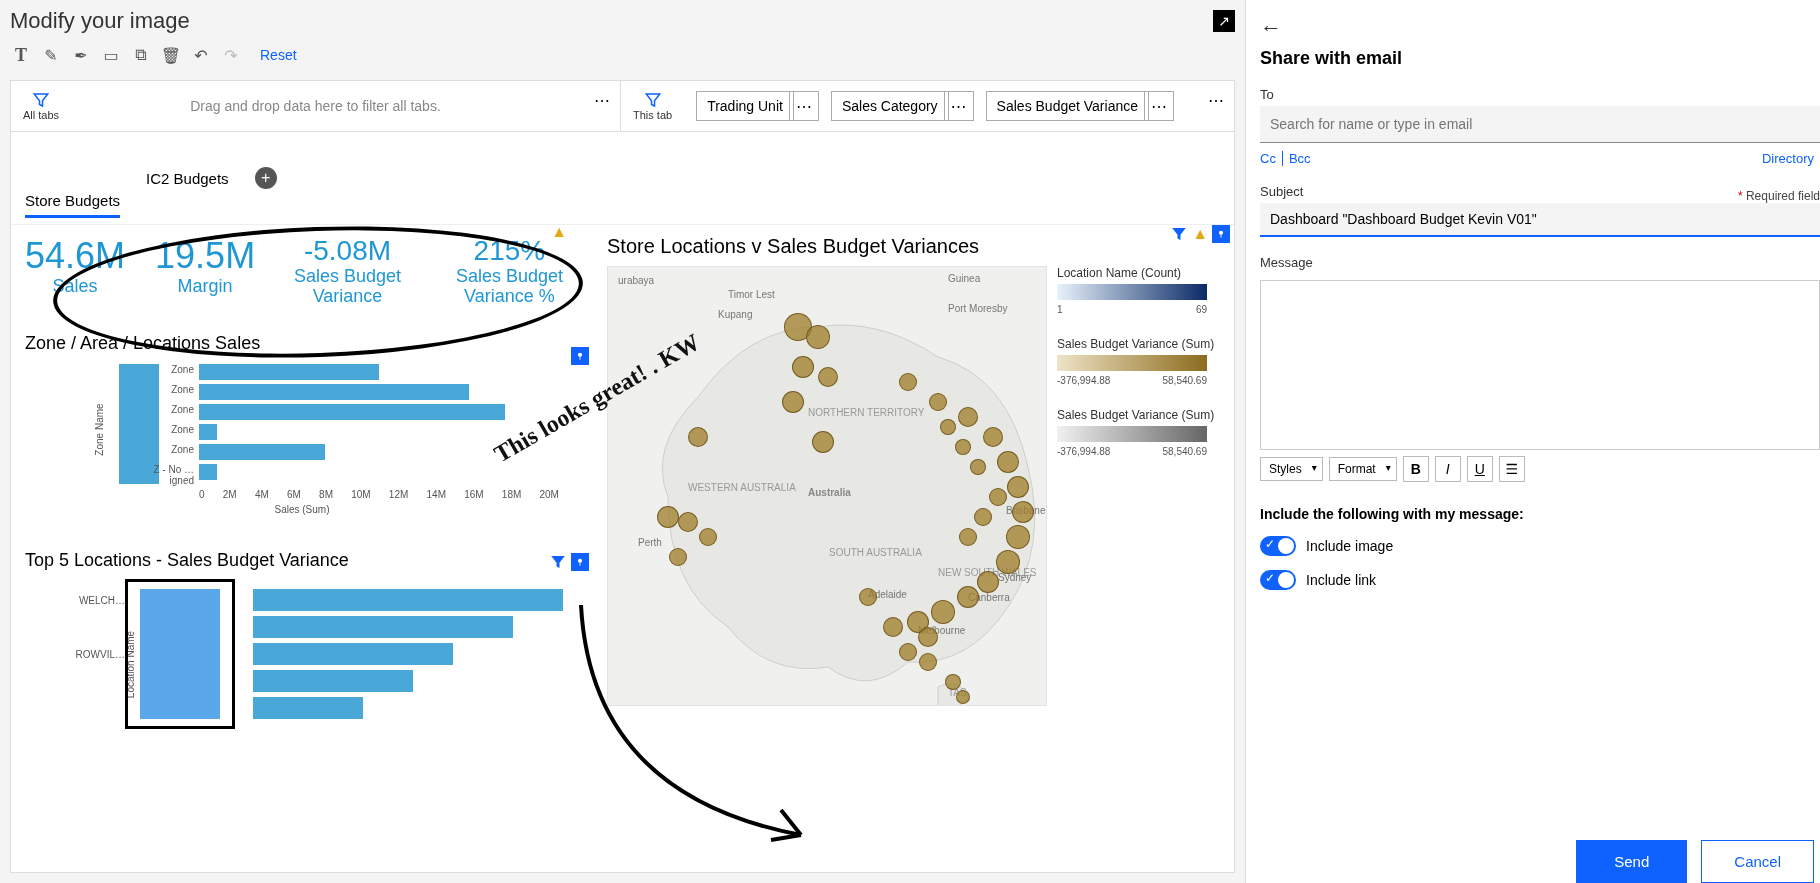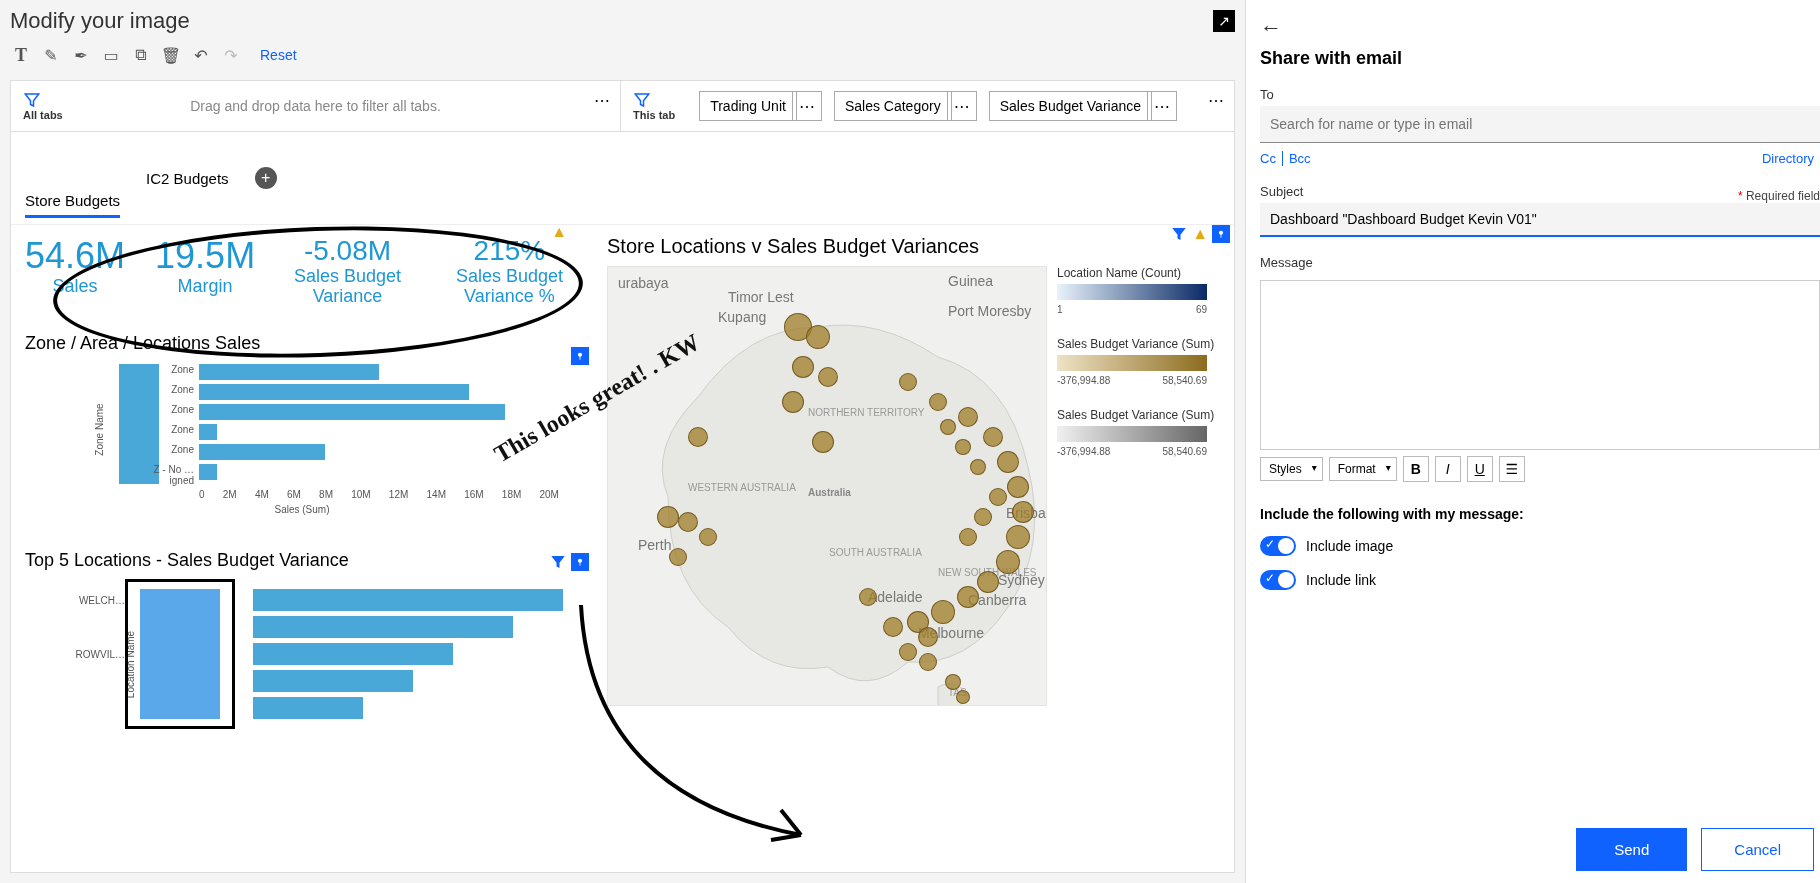--- a/index.html
+++ b/index.html
@@ -9,21 +9,21 @@
   .header { display: flex; align-items: center; justify-content: space-between; padding: 8px 10px 0 10px; }
   .title { font-size: 22px; color: #333; }
   .toolbar { display: flex; align-items: center; gap: 0; padding: 6px 10px 10px 6px; }
   .toolbar .btn { width: 30px; height: 30px; display:flex; align-items:center; justify-content:center; color:#555; cursor:pointer; }
   .toolbar .reset { margin-left: 14px; color:#0f62fe; font-size:14px; cursor:pointer; }
   .dashboard { flex:1; background:#fff; margin: 0 10px 10px 10px; border:1px solid #ddd; display:flex; flex-direction:column; overflow:hidden; }
   .filterrow { display:flex; border-bottom:1px solid #ddd; }
   .filtercell { display:flex; align-items:center; padding:10px 12px; position:relative; }
   .filtercell.left { flex:0 0 610px; border-right:1px solid #ddd; justify-content:center; }
   .filtercell.right { flex:1; gap:12px; }
-  .filter-icon-block { display:flex; flex-direction:column; font-size:11px; color:#333; margin-right:12px;font-weight:bold; }
+  .filter-icon-block { display:flex; flex-direction:column; align-items:center; font-size:11px; color:#333; margin-right:12px; }
   .filter-hint { color:#888; font-size:14px; }
   .pill { border:1px solid #aaa; padding:6px 10px; font-size:14px; background:#fff; }
   .pill-dots { border:1px solid #aaa; width:30px; height:30px; display:flex; align-items:center; justify-content:center; margin-left:-5px; }
   .more-icon { position:absolute; right:10px; top:10px; cursor:pointer; }
   .tabsrow { display:flex; align-items:center; gap:26px; padding:6px 14px; border-bottom:1px solid #eee; font-size:15px; }
   .tab { padding:6px 0; cursor:pointer; }
   .tab.active { border-bottom:3px solid #0f62fe; font-weight:500;margin-top:48px; }
   .addtab { width:22px; height:22px; border-radius:50%; background:#555; color:#fff; display:flex; align-items:center; justify-content:center; font-size:16px; cursor:pointer; }
   .content { flex:1; display:flex; }
   .leftpane { flex:0 0 582px; padding:10px 14px; position:relative; }
@@ -80,27 +80,27 @@
   .editbar { display:flex; gap:6px; margin-top:6px; align-items:center; }
   .editbar .sel { border:1px solid #bbb; font-size:12px; padding:4px 20px 4px 8px; background:#fff; position:relative; cursor:pointer; }
   .editbar .sel::after { content:"▾"; position:absolute; right:5px; font-size:10px; }
   .editbar .ib { width:26px; height:26px; border:1px solid #bbb; display:flex; align-items:center; justify-content:center; font-size:14px; cursor:pointer; background:#fff; }
   .include-title { font-weight:bold; font-size:14px; margin-top:24px; }
   .toggle-row { display:flex; align-items:center; gap:10px; margin-top:14px; font-size:14px; }
   .toggle { width:36px; height:20px; border-radius:10px; background:#0f62fe; position:relative; cursor:pointer; }
   .toggle::after { content:""; position:absolute; left:2px; top:2px; width:16px; height:16px; background:#fff; border-radius:50%; }
   .toggle.on::after { left:auto; right:2px; }
   .toggle.on::before { content:"✓"; position:absolute; left:5px; top:1px; color:#fff; font-size:12px; }
-  .footer-btns { position:absolute; bottom:12px; right:0; display:flex; gap:14px; padding-right:6px; }
+  .footer-btns { position:absolute; bottom:0; right:0; display:flex; gap:14px; padding-right:6px; }
   .btn-primary { background:#0f62fe; color:#fff; border:none; padding:12px 38px; font-size:15px; cursor:pointer; }
   .btn-secondary { background:#fff; color:#0f62fe; border:1px solid #0f62fe; padding:12px 32px; font-size:15px; cursor:pointer; }
   .expand-icon { width:22px; height:22px; background:#000; color:#fff; display:flex; align-items:center; justify-content:center; font-size:14px; cursor:pointer; }
   svg.icon { width:18px; height:18px; }
   .dot { width:8px; height:8px; border-radius:50%; position:absolute; }
-  .city { position:absolute; font-size:14px; color:#777; }
+  .city { position:absolute; font-size:10px; color:#777; }
   .maplabel { position:absolute; font-size:10px; color:#999; text-align:center; }
 </style>
 </head>
 <body>
 
 <div class="main">
   <div class="header">
     <div class="title">Modify your image</div>
     <div class="expand-icon">↗</div>
   </div>

